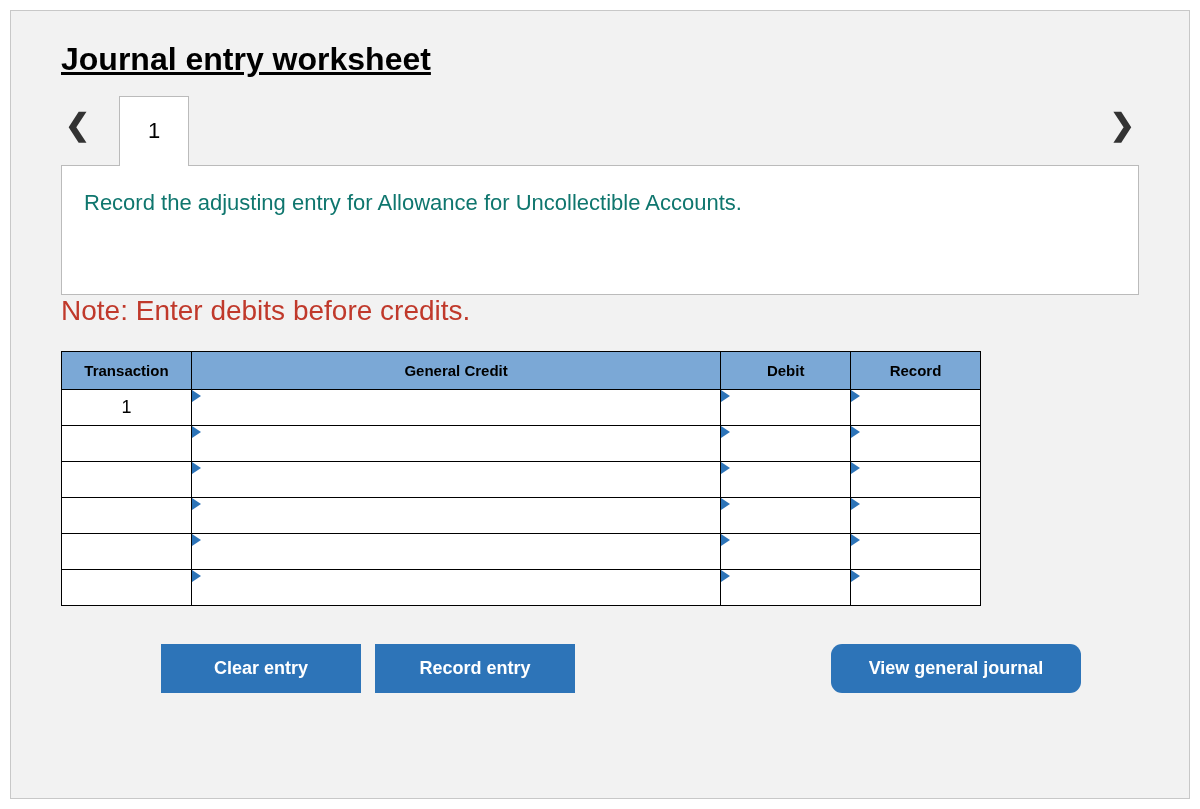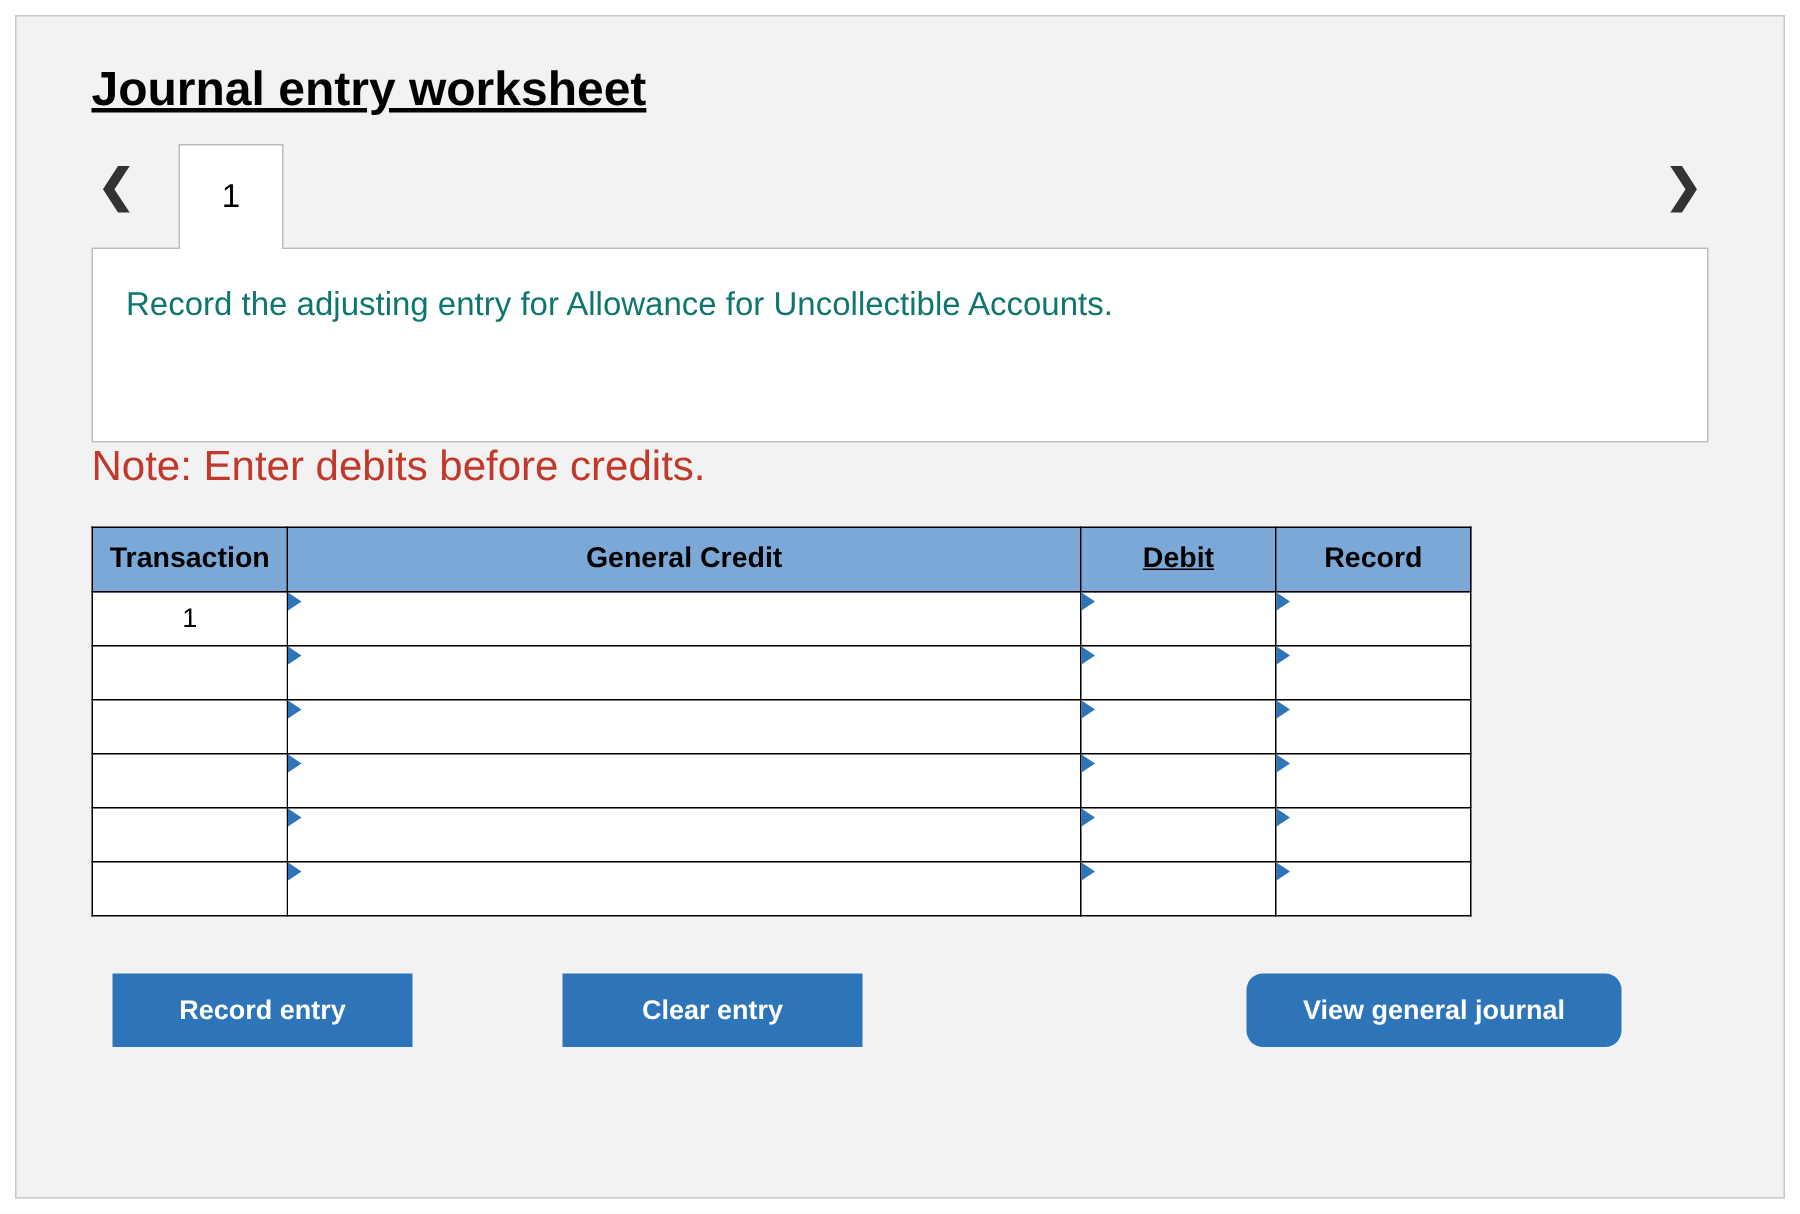--- a/index.html
+++ b/index.html
@@ -83,36 +83,36 @@
     width: 920px;
   }
   table.journal {
     border-collapse: collapse;
     width: 100%;
   }
   table.journal th {
     background: #7ba8d6;
     border: 1px solid #000;
     font-weight: bold;
-    font-size: 19px;
+    font-size: 15px;
     padding: 10px 6px;
     text-align: center;
   }
   table.journal td {
     border: 1px solid #000;
     height: 36px;
     font-size: 18px;
     text-align: center;
     background: #fff;
     position: relative;
     padding: 0;
   }
   .col-trans  { width: 130px; }
   .col-gj     { width: 530px; }
-  .col-debit  { width: 130px; text-decoration: underline; }
+  .col-debit  { width: 130px; }
   .col-credit { width: 130px; }
   
   .marker::before {
     content: "";
     position: absolute;
     left: 0;
     top: 0;
     border-top: 6px solid transparent;
     border-bottom: 6px solid transparent;
     border-left: 9px solid #2d74b8;
@@ -201,18 +201,18 @@
           <td></td>
           <td class="marker"></td>
           <td class="marker"></td>
           <td class="marker"></td>
         </tr>
       </tbody>
     </table>
   </div>
 
   <div class="buttons">
+    <button class="btn btn-clear">Clear entry</button>
     <button class="btn btn-record">Record entry</button>
-    <button class="btn btn-clear">Clear entry</button>
     <button class="btn btn-view">View general journal</button>
   </div>
 
 </div>
 
 </body></html>

